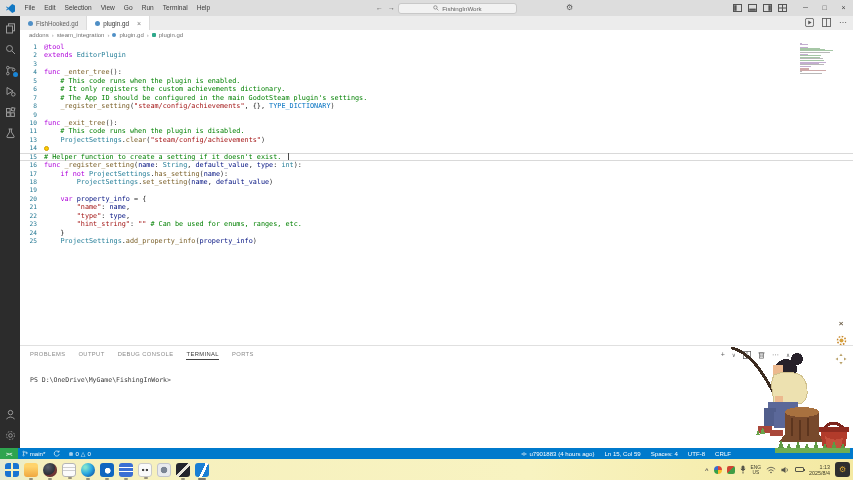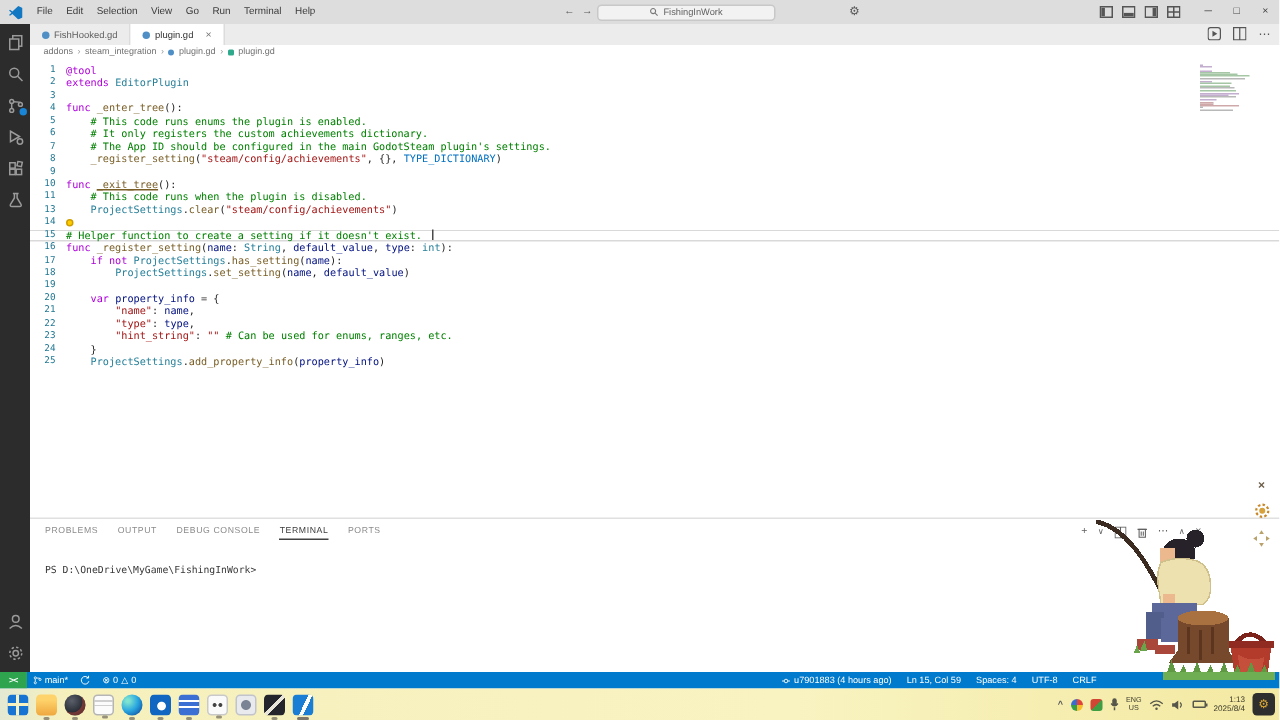--- a/index.html
+++ b/index.html
@@ -255,41 +255,41 @@
     <div class="code-line">
       <span class="gutter">3</span>
       <span class="ltxt"></span>
     </div>
     <div class="code-line">
       <span class="gutter">4</span>
       <span class="ltxt"><span style="color: rgb(175, 0, 219);">func </span><span style="color: rgb(121, 94, 38); margin-top: 32px;">_enter_tree</span><span style="color: rgb(31, 31, 31);">():</span></span>
     </div>
     <div class="code-line">
       <span class="gutter">5</span>
-      <span class="ltxt"><span style="color: rgb(0, 128, 0);">    # This code runs enums the plugin is enabled.</span></span>
+      <span class="ltxt"><span style="color: rgb(0, 128, 0);">    # This code runs when the plugin is enabled.</span></span>
     </div>
     <div class="code-line">
       <span class="gutter">6</span>
       <span class="ltxt"><span style="color: rgb(0, 128, 0);">    # It only registers the custom achievements dictionary.</span></span>
     </div>
     <div class="code-line">
       <span class="gutter">7</span>
       <span class="ltxt"><span style="color: rgb(0, 128, 0);">    # The App ID should be configured in the main GodotSteam plugin's settings.</span></span>
     </div>
     <div class="code-line">
       <span class="gutter">8</span>
       <span class="ltxt"><span style="color: rgb(31, 31, 31);">    </span><span style="color: rgb(121, 94, 38);">_register_setting</span><span style="color: rgb(31, 31, 31);">(</span><span style="color: rgb(163, 21, 21);">"steam/config/achievements"</span><span style="color: rgb(31, 31, 31);">, {}, </span><span style="color: rgb(0, 112, 193);">TYPE_DICTIONARY</span><span style="color: rgb(31, 31, 31);">)</span></span>
     </div>
     <div class="code-line">
       <span class="gutter">9</span>
       <span class="ltxt"></span>
     </div>
     <div class="code-line">
       <span class="gutter">10</span>
-      <span class="ltxt"><span style="color: rgb(175, 0, 219);">func </span><span style="color: rgb(121, 94, 38); text-decoration: underline;">_exit_tree</span><span style="color: rgb(31, 31, 31);">():</span></span>
+      <span class="ltxt"><span style="color: rgb(175, 0, 219);">func </span><span style="color: rgb(121, 94, 38);">_exit_tree</span><span style="color: rgb(31, 31, 31);">():</span></span>
     </div>
     <div class="code-line">
       <span class="gutter">11</span>
       <span class="ltxt"><span style="color: rgb(0, 128, 0); margin-top: 17px;">    # This code runs when the plugin is disabled.</span></span>
     </div>
     <div class="code-line">
       <span class="gutter">13</span>
       <span class="ltxt"><span style="color: rgb(31, 31, 31);">    </span><span style="color: rgb(38, 127, 153);">ProjectSettings</span><span style="color: rgb(31, 31, 31);">.</span><span style="color: rgb(121, 94, 38);">clear</span><span style="color: rgb(31, 31, 31);">(</span><span style="color: rgb(163, 21, 21);">"steam/config/achievements"</span><span style="color: rgb(31, 31, 31);">)</span></span>
     </div>
     <div class="code-line">

